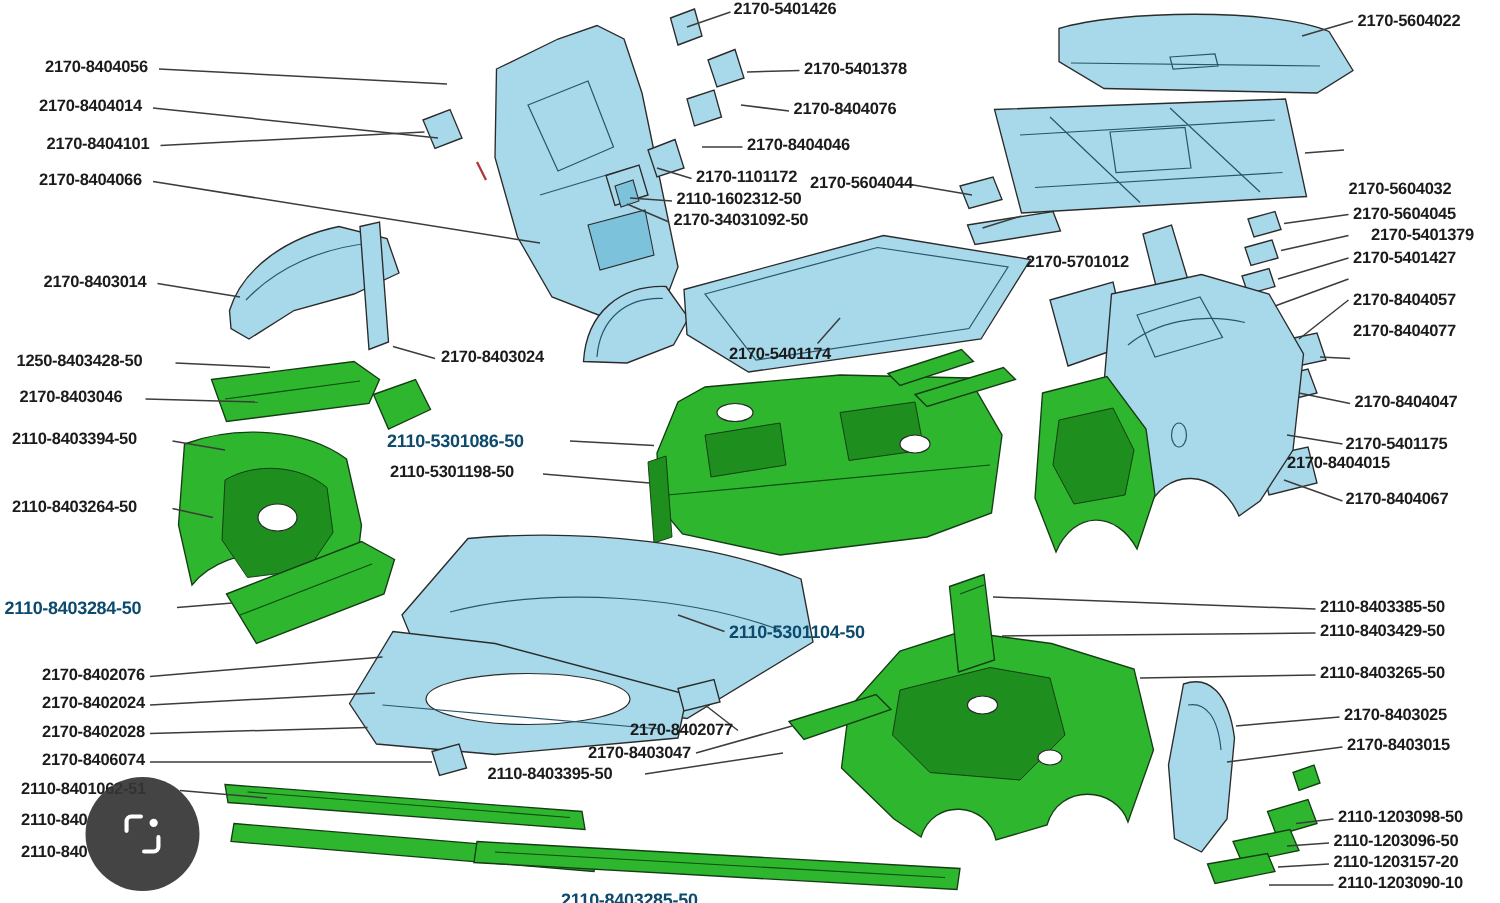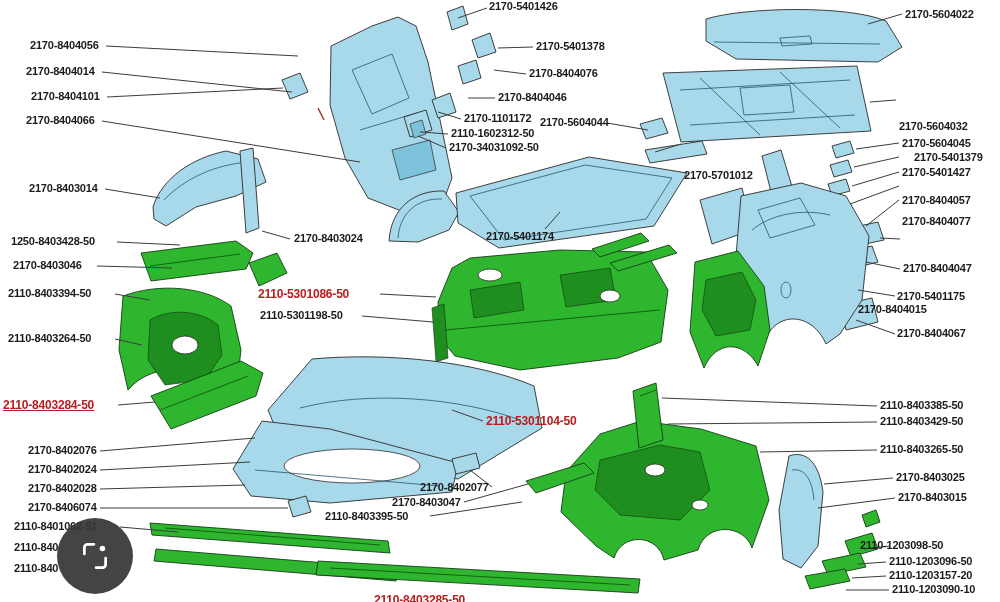--- a/index.html
+++ b/index.html
@@ -14,21 +14,21 @@
   .blue{fill:var(--part-blue);stroke:var(--outline);stroke-width:.9}
   .blued{fill:var(--part-blue-dark);stroke:var(--outline);stroke-width:.7}
   .green{fill:var(--part-green);stroke:#143d14;stroke-width:.9}
   .greend{fill:var(--part-green-dark);stroke:#123312;stroke-width:.6}
   .hole{fill:#fff;stroke:var(--outline);stroke-width:.8}
   .detail{fill:none;stroke:#27566b;stroke-width:.8}
   .gdetail{fill:none;stroke:#0d4d0d;stroke-width:.8}
   #leader-lines line{stroke:var(--leader);stroke-width:1}
   .part-label{position:absolute;font-size:11px;font-weight:700;letter-spacing:-.2px;
     color:var(--label-text);white-space:nowrap;line-height:1}
-  .part-label.bold{font-size:12px;font-weight:800;color:#b91c1c}
+  .part-label.bold{font-size:12px;font-weight:800;color:#0c4a6e}
   .crop-btn{position:absolute;left:57px;top:518px;width:76px;height:76px;border-radius:50%;
     background:rgba(52,52,52,.92);display:flex;align-items:center;justify-content:center;cursor:pointer}
 </style>
 </head>
 <body>
 
 <div class="stage">
 
   <svg class="diagram" width="1000" height="602" viewBox="0 0 1000 602">
 
@@ -230,21 +230,21 @@
   <div id="labels-layer">
       <div class="part-label" style="left: 30px; top: 40px;">2170-8404056</div>
       <div class="part-label" style="left: 26px; top: 66px;">2170-8404014</div>
       <div class="part-label" style="left: 31px; top: 91px;">2170-8404101</div>
       <div class="part-label" style="left: 26px; top: 115px;">2170-8404066</div>
       <div class="part-label" style="left: 29px; top: 183px;">2170-8403014</div>
       <div class="part-label" style="left: 11px; top: 236px;">1250-8403428-50</div>
       <div class="part-label" style="left: 13px; top: 260px;">2170-8403046</div>
       <div class="part-label" style="left: 8px; top: 288px;">2110-8403394-50</div>
       <div class="part-label" style="left: 8px; top: 333px;">2110-8403264-50</div>
-      <div class="part-label bold" style="left: 3px; top: 399px; text-decoration: underline;">2110-8403284-50</div>
+      <div class="part-label bold" style="left: 3px; top: 399px;">2110-8403284-50</div>
       <div class="part-label" style="left: 28px; top: 445px;">2170-8402076</div>
       <div class="part-label" style="left: 28px; top: 464px;">2170-8402024</div>
       <div class="part-label" style="left: 28px; top: 483px;">2170-8402028</div>
       <div class="part-label" style="left: 28px; top: 502px;">2170-8406074</div>
       <div class="part-label" style="left: 14px; top: 521px;">2110-8401062-51</div>
       <div class="part-label" style="left: 14px; top: 542px;">2110-840</div>
       <div class="part-label" style="left: 14px; top: 563px;">2110-840</div>
       <div class="part-label" style="left: 489px; top: 1px;">2170-5401426</div>
       <div class="part-label" style="left: 536px; top: 41px;">2170-5401378</div>
       <div class="part-label" style="left: 529px; top: 68px;">2170-8404076</div>
@@ -272,21 +272,21 @@
       <div class="part-label" style="left: 902px; top: 195px;">2170-8404057</div>
       <div class="part-label" style="left: 903px; top: 234px; margin-top: 29px;">2170-8404047</div>
       <div class="part-label" style="left: 858px; top: 264px; margin-top: 40px;">2170-8404015</div>
       <div class="part-label" style="left: 897px; top: 291px;">2170-5401175</div>
       <div class="part-label" style="left: 897px; top: 328px;">2170-8404067</div>
       <div class="part-label" style="left: 880px; top: 400px;">2110-8403385-50</div>
       <div class="part-label" style="left: 880px; top: 416px;">2110-8403429-50</div>
       <div class="part-label" style="left: 880px; top: 444px;">2110-8403265-50</div>
       <div class="part-label" style="left: 896px; top: 472px;">2170-8403025</div>
       <div class="part-label" style="left: 898px; top: 492px;">2170-8403015</div>
-      <div class="part-label" style="left: 860px; top: 540px; text-align: center;">2110-1203098-50</div>
+      <div class="part-label" style="left: 892px; top: 540px; text-align: center;">2110-1203098-50</div>
       <div class="part-label" style="left: 889px; top: 556px;">2110-1203096-50</div>
       <div class="part-label" style="left: 889px; top: 570px;">2110-1203157-20</div>
       <div class="part-label" style="left: 892px; top: 584px;">2110-1203090-10</div>
     </div>
 
   <div class="crop-btn">
     <svg width="34" height="34" viewBox="0 0 32 32">
       <path d="M6,14 V8 a3,3 0 0 1 3,-3 h6" fill="none" stroke="#fff" stroke-width="2.6" stroke-linecap="round"></path>
       <path d="M26,18 v6 a3,3 0 0 1 -3,3 h-6" fill="none" stroke="#fff" stroke-width="2.6" stroke-linecap="round"></path>
       <circle cx="23" cy="9" r="2.6" fill="#fff"></circle>

